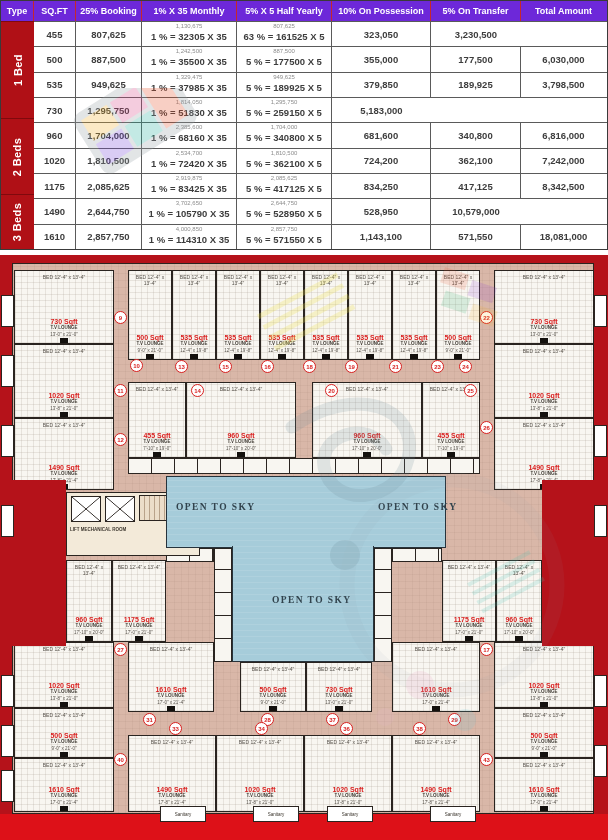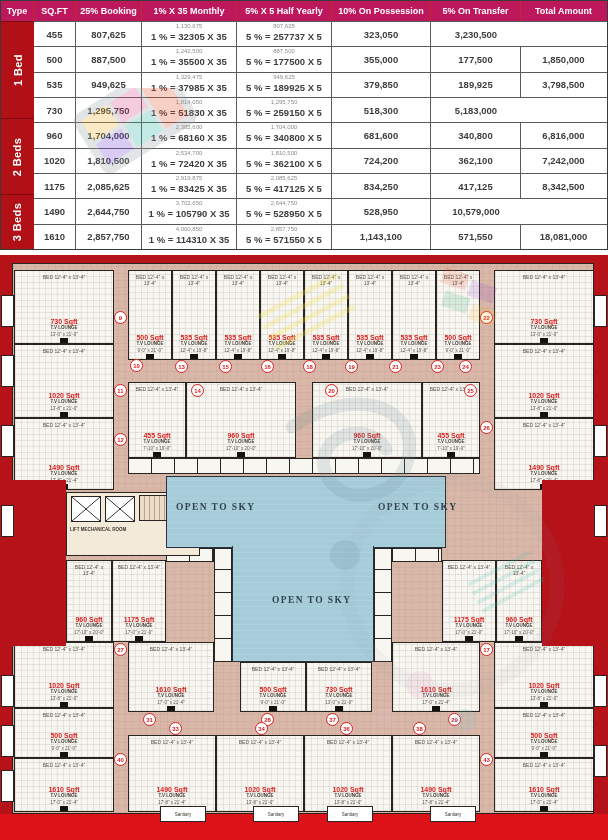--- a/index.html
+++ b/index.html
@@ -2,21 +2,21 @@
 <html><head>
 <meta charset="utf-8">
 <style>
   html,body{margin:0;padding:0;background:#fff;}
   #page{position:relative;width:608px;height:840px;overflow:hidden;background:#fff;
         font-family:"Liberation Sans",sans-serif;}
   
   .ptable{position:absolute;left:0;top:0;width:608px;height:250px;box-sizing:border-box;
           border:1.5px solid #3a3a3a;background:#fff;}
   .pt-header{display:grid;grid-template-columns:33px 42px 66px 95px 95px 99px 90px 85px;
-             height:20px;background:#be185d;color:#fff;}
+             height:20px;background:#6d28d9;color:#fff;}
   .pt-header>div{display:flex;align-items:center;justify-content:center;
                  font-size:9px;font-weight:bold;border-right:1px solid #c5272c;white-space:nowrap;}
   .pt-header>div:last-child{border-right:none;}
   .pt-body{display:flex;height:228px;}
   .pt-groups{width:33px;display:flex;flex-direction:column;}
   .pt-group{background:#b01016;color:#fff;display:flex;align-items:center;justify-content:center;
             border-top:1px solid #80090d;}
   .pt-group span{transform:rotate(-90deg);font-weight:bold;font-size:11px;white-space:nowrap;letter-spacing:.4px;}
   .pt-rows{flex:1;display:flex;flex-direction:column;}
   .prow{flex:1;display:grid;grid-template-columns:42px 66px 95px 95px 99px 90px 85px;border-top:1px solid #5a5a5a;}
@@ -101,40 +101,40 @@
       <div class="pt-rows">
     <div class="prow">
       <div>455</div>
       <div>807,625</div>
       <div class="cell-duo">
         <span class="small">1,130,675</span>
               <span class="main">1 % = 32305 X 35</span>
       </div>
       <div class="cell-duo">
         <span class="small">807,625</span>
-              <span class="main">5 % = 257737 X 5</span>
+              <span class="main">63 % = 161525 X 5</span>
       </div>
       <div>323,050</div>
       <div>3,230,500</div>
     </div>
 
     <div class="prow">
       <div>500</div>
       <div>887,500</div>
       <div class="cell-duo">
         <span class="small">1,242,500</span>
               <span class="main">1 % = 35500 X 35</span>
       </div>
       <div class="cell-duo">
         <span class="small">887,500</span>
               <span class="main">5 % = 177500 X 5</span>
       </div>
       <div>355,000</div>
       <div>177,500</div>
-      <div>1,850,000</div>
+      <div>6,030,000</div>
     </div>
 
     <div class="prow">
       <div>535</div>
       <div>949,625</div>
       <div class="cell-duo">
         <span class="small">1,329,475</span>
               <span class="main">1 % = 37985 X 35</span>
       </div>
       <div class="cell-duo">
@@ -150,21 +150,20 @@
       <div>730</div>
       <div>1,295,750</div>
       <div class="cell-duo">
         <span class="small">1,814,050</span>
               <span class="main">1 % = 51830 X 35</span>
       </div>
       <div class="cell-duo">
         <span class="small">1,295,750</span>
               <span class="main">5 % = 259150 X 5</span>
       </div>
-      <div>518,300</div>
       <div>5,183,000</div>
     </div>
 
     <div class="prow">
       <div>960</div>
       <div>1,704,000</div>
       <div class="cell-duo">
         <span class="small">2,385,600</span>
               <span class="main">1 % = 68160 X 35</span>
       </div>

